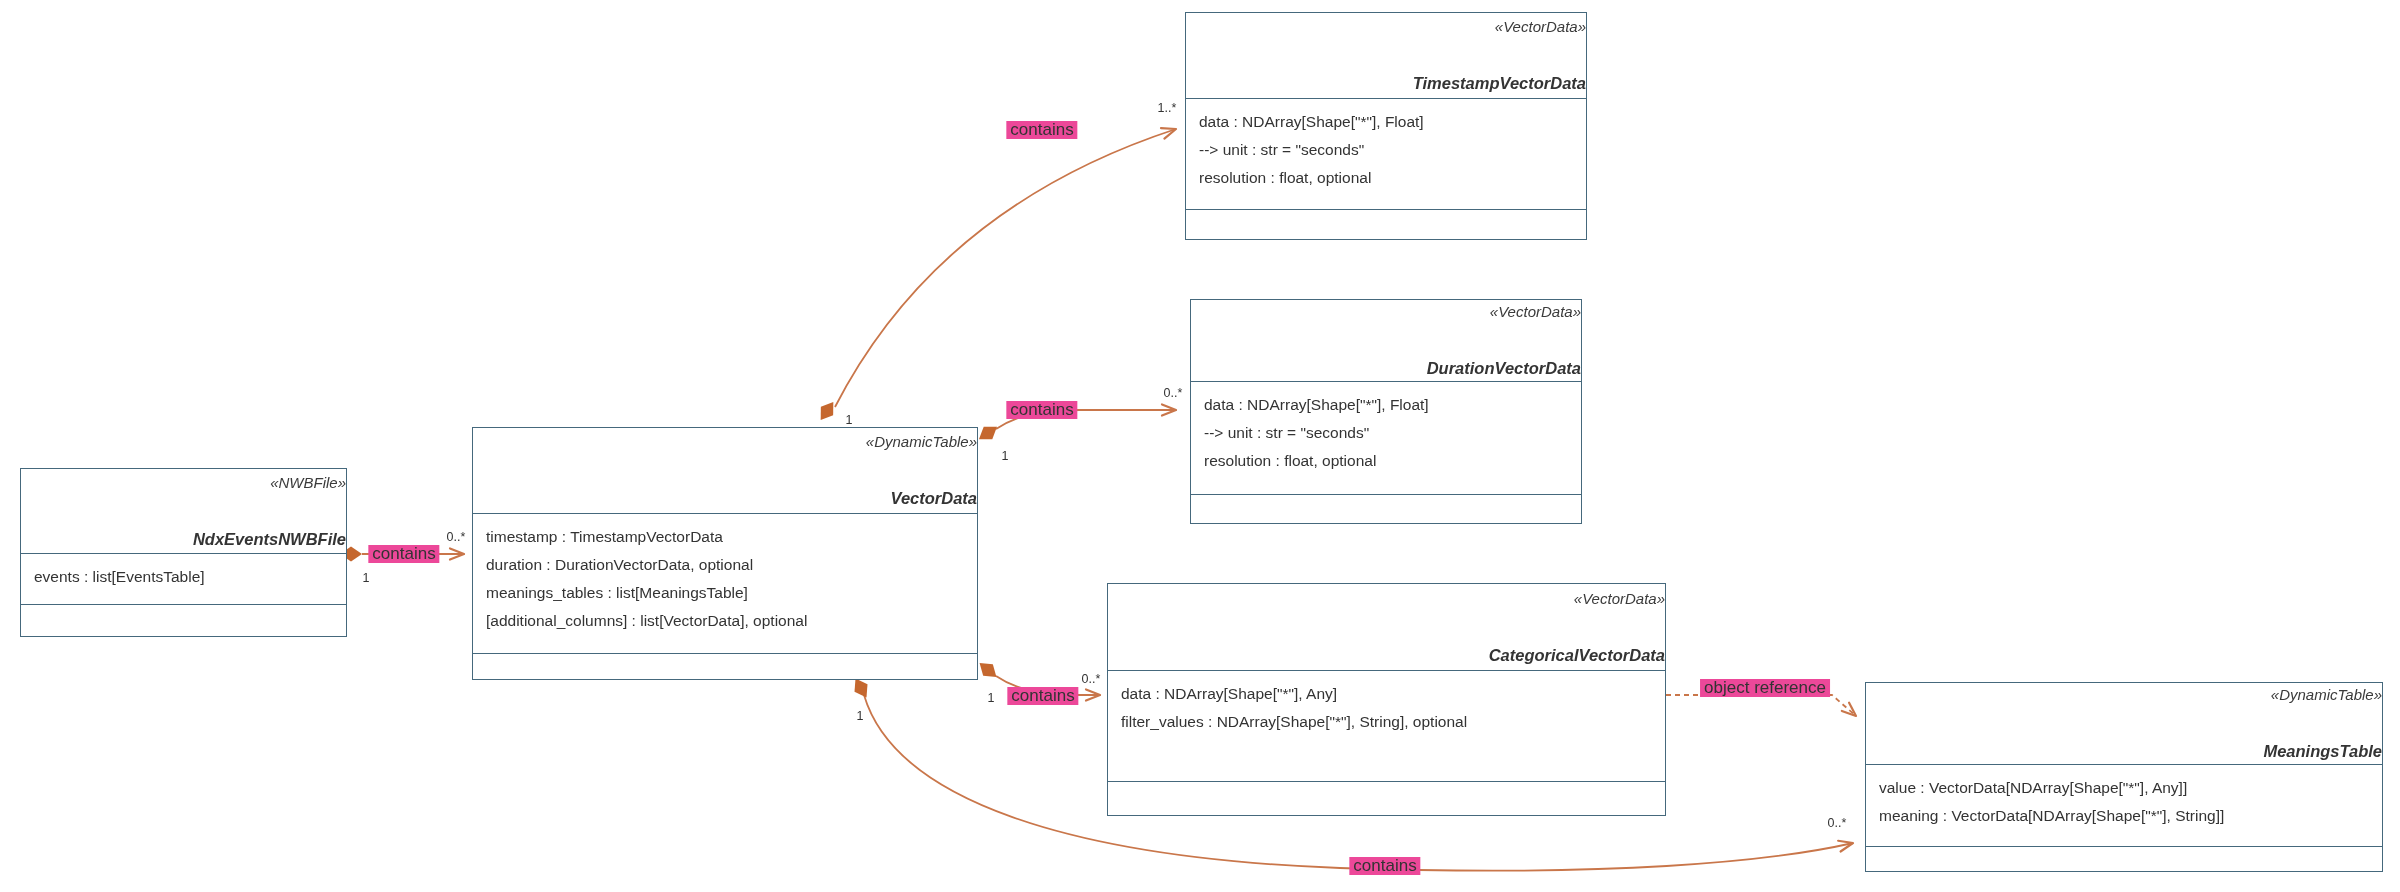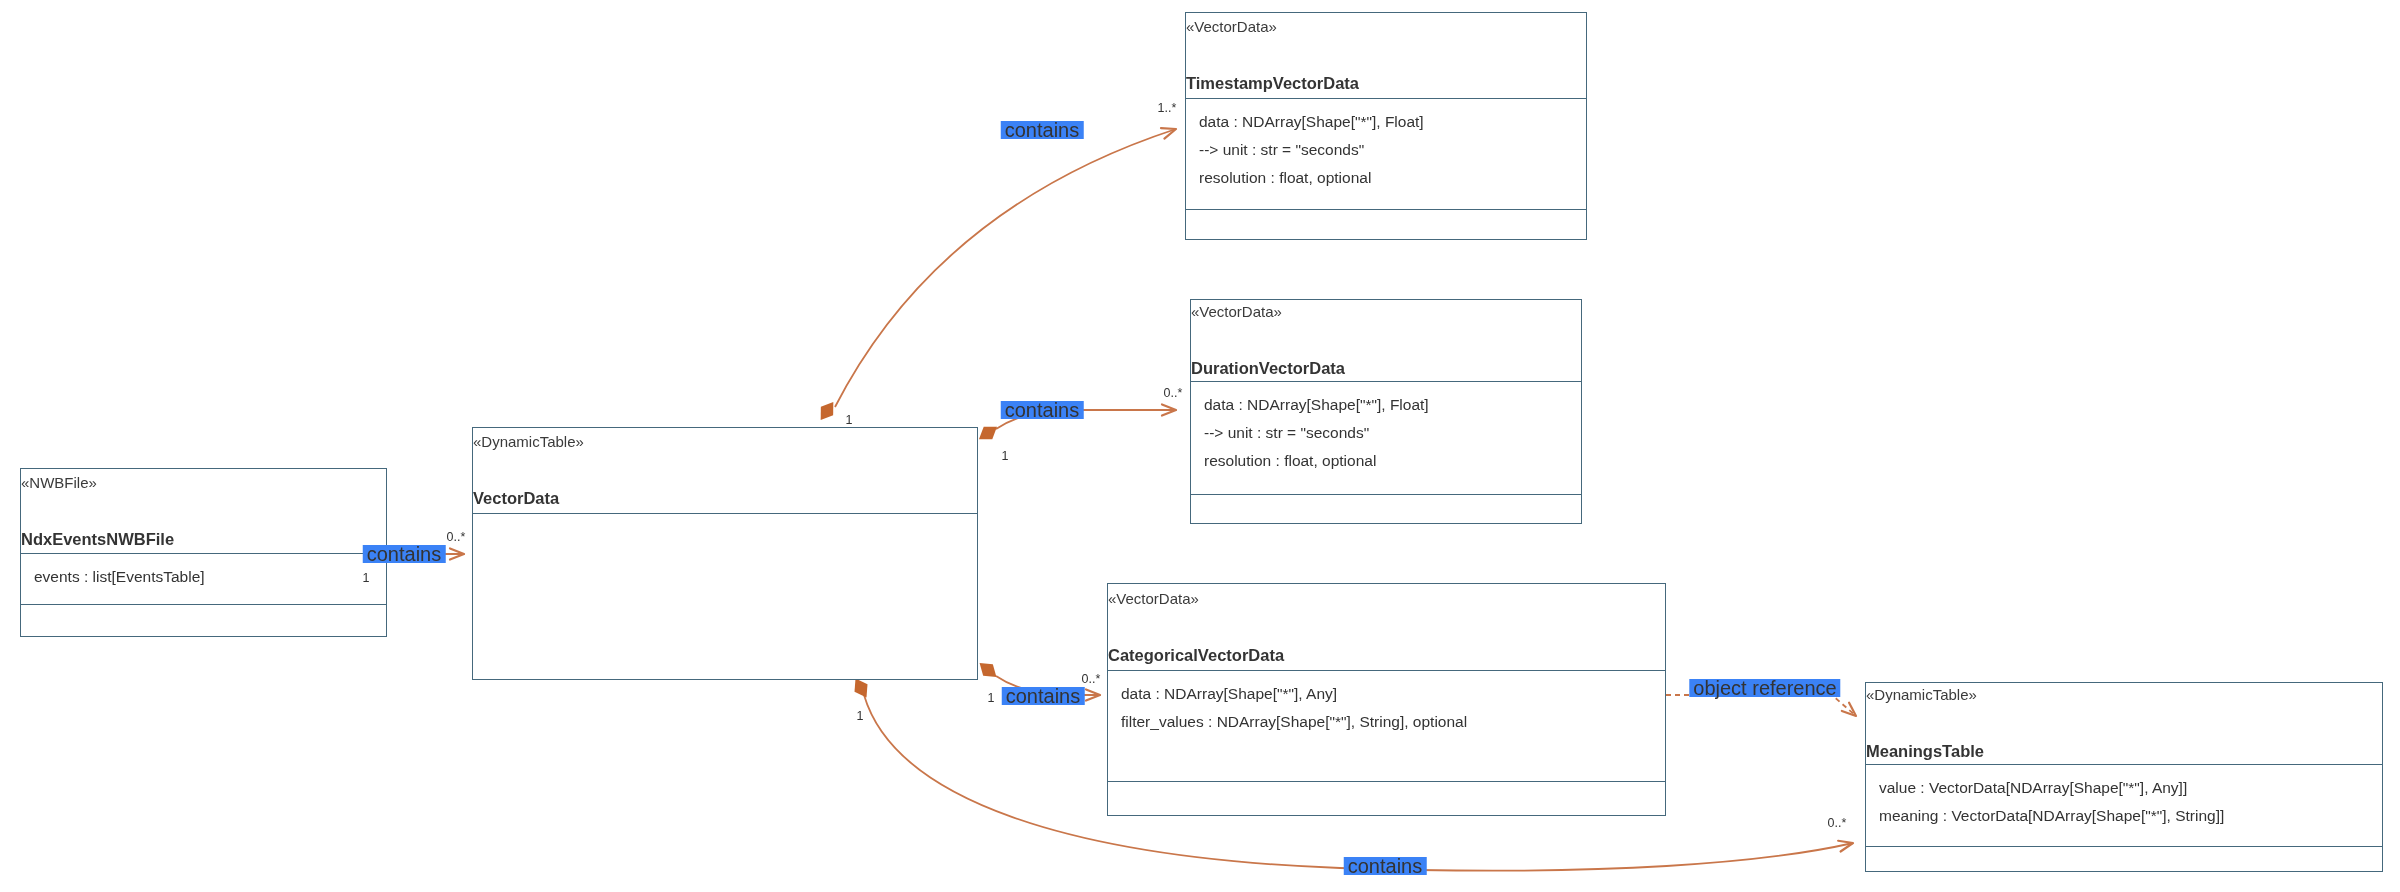--- a/index.html
+++ b/index.html
@@ -10,35 +10,35 @@
     color:#333333;
   }
   svg.wires { position:absolute; left:0; top:0; width:2400px; height:892px; pointer-events:none; }
 
   .uml-box {
     position:absolute; box-sizing:border-box;
     border:1.5px solid #45687c; background:#ffffff;
     display:flex; flex-direction:column;
   }
   .box-header {
-    display:flex; flex-direction:column; align-items:flex-start; justify-content:center;
-    gap:7px; box-sizing:border-box;
+    display:flex; flex-direction:column; align-items:flex-end; justify-content:center;
+    gap:7px; box-sizing:border-box;font-style:italic;
   }
   .stereotype { font-size:15px; color:#3b3b3b; }
   .class-name { font-size:16.5px; font-weight:bold; color:#343434;margin-top:32px; }
   .box-attrs {
     border-top:1.5px solid #45687c; flex:1 1 auto;
     padding:9px 13px; box-sizing:border-box;
   }
   .attr { font-size:15.5px; line-height:28px; color:#333333; white-space:nowrap; }
   .box-footer { border-top:1.5px solid #45687c; box-sizing:border-box; }
 
   .rel-label {
     position:absolute; transform:translate(-50%,-50%);
-    font-size:20px; color:#333333; background:#3b82f6;
+    font-size:17px; color:#333333; background:#ec4899;
     padding:0 4px; white-space:nowrap; line-height:18px;
   }
   .mult {
     position:absolute; transform:translate(-50%,-50%);
     font-size:12.5px; color:#333333; white-space:nowrap; line-height:14px;
   }
 </style>
 </head>
 <body>
 
@@ -72,35 +72,41 @@
     </g>
 
     <path d="M 864 695 C 895 800, 1070 858, 1340 868 C 1610 877, 1770 862, 1853 843" fill="none" stroke="#c9764a" stroke-width="1.8" marker-end="url(#arrow)"></path>
     <g transform="translate(861,688) rotate(60)">
       <polygon points="-11,0 0,-7.5 11,0 0,7.5" fill="#c5672e"></polygon>
     </g>
 
     <path d="M 1666 695 L 1832 695 L 1856 716" fill="none" stroke="#c9764a" stroke-width="1.8" stroke-dasharray="5 4" marker-end="url(#arrow)"></path>
   </svg>
 
-  <div class="uml-box" style="left:20px;top:468px;width:367px;height:169px">
+  <div class="uml-box" style="left:20px;top:468px;width:327px;height:169px">
     <div class="box-header" style="height:84px">
       <div class="stereotype">«NWBFile»</div>
       <div class="class-name">NdxEventsNWBFile</div>
     </div>
     <div class="box-attrs">
       <div class="attr">events : list[EventsTable]</div>
     </div>
     <div class="box-footer" style="height:32px"></div>
   </div>
 
   <div class="uml-box" style="left:472px;top:427px;width:506px;height:253px">
     <div class="box-header" style="height:85px">
       <div class="stereotype">«DynamicTable»</div>
       <div class="class-name">VectorData</div>
+    </div>
+    <div class="box-attrs">
+      <div class="attr">timestamp : TimestampVectorData</div>
+      <div class="attr">duration : DurationVectorData, optional</div>
+      <div class="attr">meanings_tables : list[MeaningsTable]</div>
+      <div class="attr">[additional_columns] : list[VectorData], optional</div>
     </div>
     <div class="box-footer" style="height:26px"></div>
   </div>
 
   <div class="uml-box" style="left:1185px;top:12px;width:402px;height:228px">
     <div class="box-header" style="height:85px">
       <div class="stereotype">«VectorData»</div>
       <div class="class-name">TimestampVectorData</div>
     </div>
     <div class="box-attrs">

